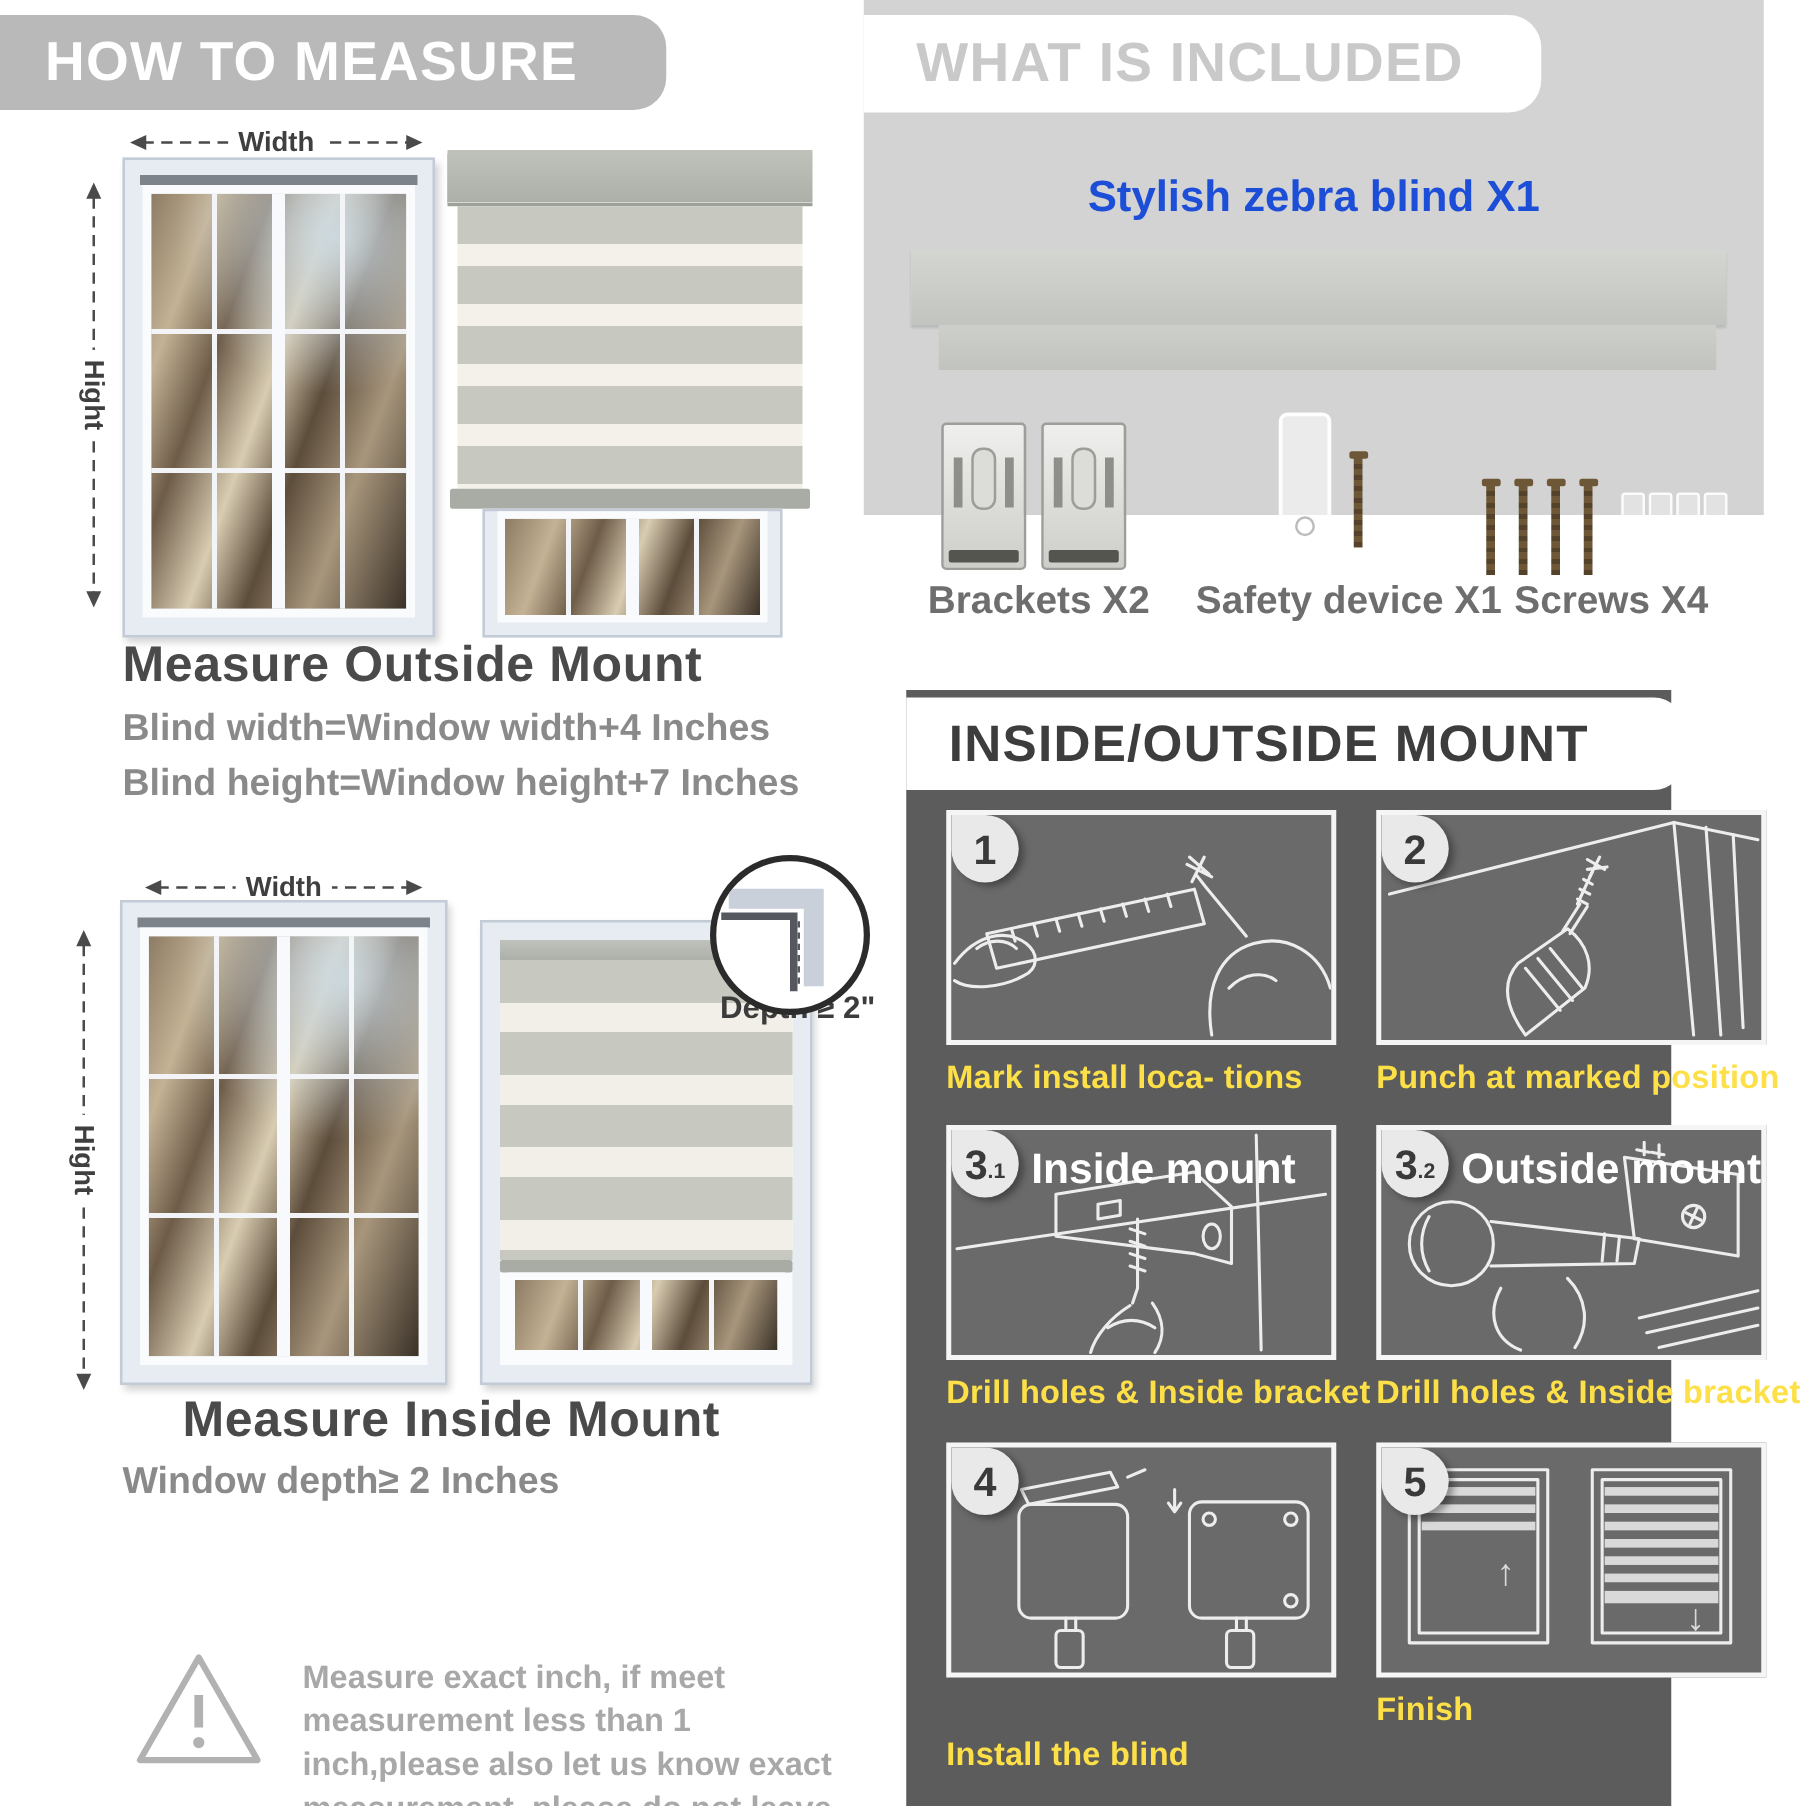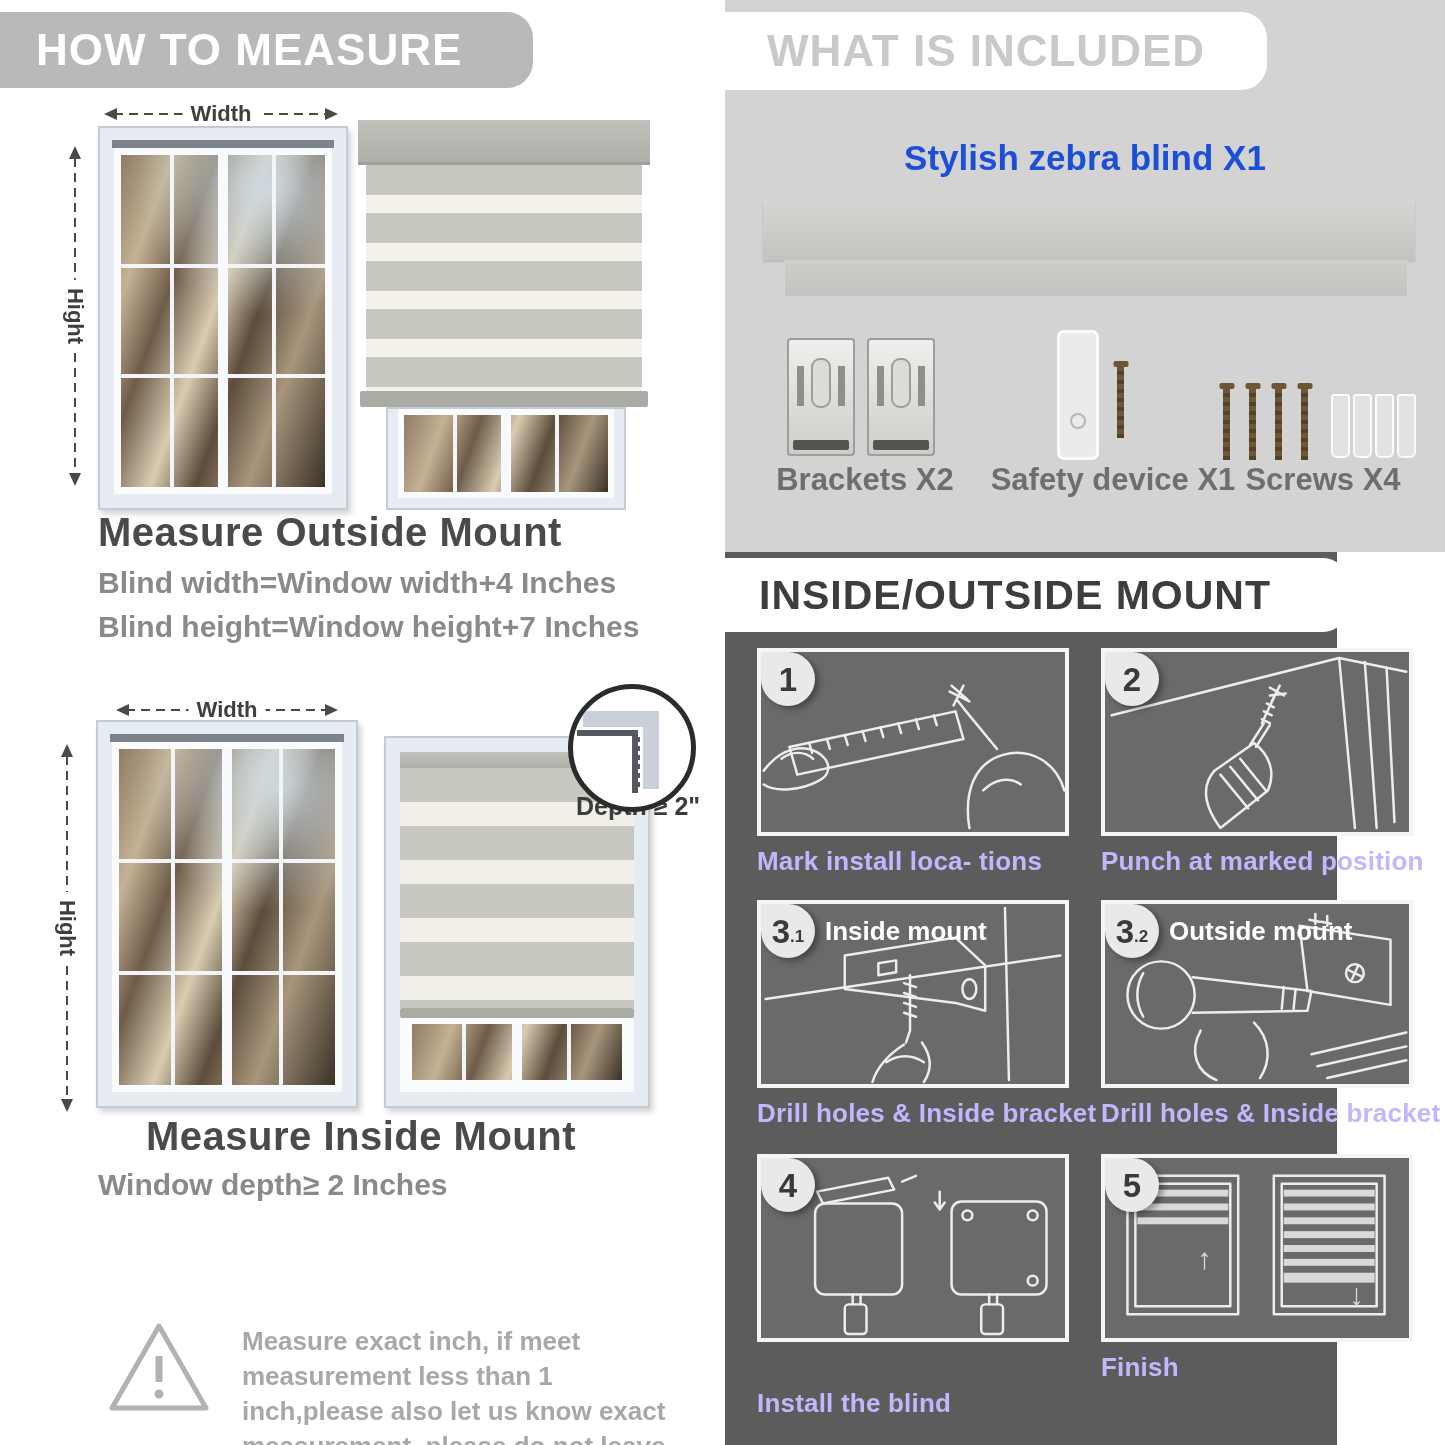--- a/index.html
+++ b/index.html
@@ -10,21 +10,21 @@
   
   .banner{position:absolute;font-weight:bold;letter-spacing:1px;display:flex;align-items:center;}
   .banner-how{left:0;top:12px;width:497px;height:76px;background:#b9b9b9;color:#ffffff;
               border-radius:0 26px 26px 0;font-size:44px;padding-left:36px;}
   .banner-included{left:0;top:12px;width:500px;height:78px;background:#ffffff;color:#c9c9c9;
               border-radius:0 26px 26px 0;font-size:44px;padding-left:42px;}
   .banner-mount{left:0;top:6px;width:588px;height:74px;background:#ffffff;color:#3d3d3d;
               border-radius:0 24px 24px 0;font-size:41px;padding-left:34px;}
 
   
-  .included-section{position:absolute;left:725px;top:0;width:720px;height:552px;background:#d3d3d3;}
+  .included-section{position:absolute;left:691px;top:0;width:720px;height:412px;background:#d3d3d3;}
   .mount-section{position:absolute;left:725px;top:552px;width:612px;height:893px;background:#5c5c5c;}
 
   
   .hmeas{position:absolute;height:20px;}
   .hmeas svg{position:absolute;left:0;top:0;}
   .hlabel{position:absolute;left:50%;top:50%;transform:translate(-50%,-50%);
           background:#ffffff;padding:0 8px;font-weight:bold;font-size:22px;color:#3f3f3f;}
   .vmeas{position:absolute;width:18px;}
   .vmeas svg{position:absolute;left:0;top:0;}
   .vlabel{position:absolute;left:50%;top:50%;transform:translate(-50%,-50%);
@@ -96,22 +96,22 @@
 
   
   .panel{position:absolute;width:312px;height:188px;background:#6a6a6a;border:4px solid #f5f5f5;
          box-sizing:border-box;overflow:hidden;}
   .panel svg{position:absolute;left:0;top:0;width:100%;height:100%;}
   .badge{position:absolute;left:0;top:0;width:54px;height:54px;background:#e9e9e9;
          border-radius:0 50% 50% 50%;box-shadow:4px 3px 6px rgba(0,0,0,0.35);
          display:flex;align-items:center;justify-content:center;z-index:3;}
   .badge-num{font-size:33px;font-weight:bold;color:#3a3a3a;line-height:1;}
   .badge-sub{font-size:17px;font-weight:bold;color:#3a3a3a;margin-top:12px;}
-  .panel-title{position:absolute;left:64px;top:12px;font-size:26px;font-weight:bold;color:#ffffff;z-index:3;}
-  .caption{position:absolute;width:344px;font-size:26px;font-weight:bold;color:#c4b5fd;letter-spacing:0.2px;}
+  .panel-title{position:absolute;left:64px;top:12px;font-size:34px;font-weight:bold;color:#ffffff;z-index:3;}
+  .caption{position:absolute;width:344px;font-size:26px;font-weight:bold;color:#fde047;letter-spacing:0.2px;}
   .p5-arrow{position:absolute;font-size:30px;font-weight:bold;color:#d9d9d9;z-index:3;}
 
   .lineart{stroke:#ededed;stroke-width:2.5;fill:none;stroke-linecap:round;stroke-linejoin:round;}
 </style>
 </head>
 <body>
 
 <div id="canvas">
 
   <div class="banner banner-how">

